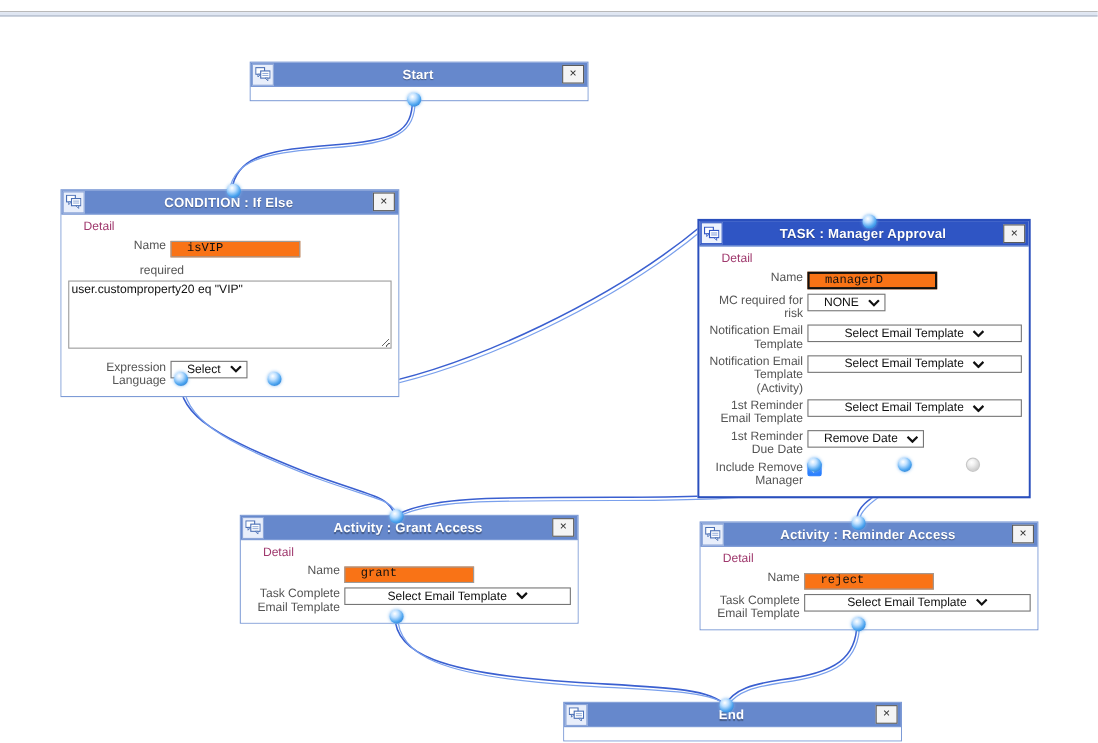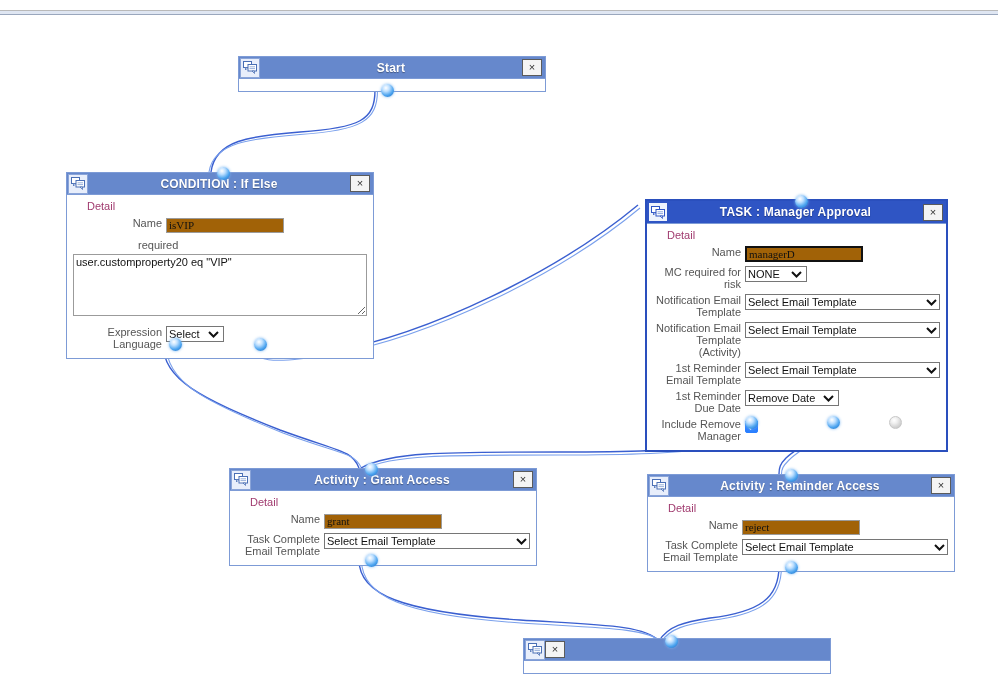--- a/index.html
+++ b/index.html
@@ -27,21 +27,20 @@
 
   
   #wires { position:absolute; left:0; top:0; width:998px; height:675px; }
 
   
   .node {
     position: absolute;
     background: #ffffff;
     border: 1px solid #7d9bd6;
     z-index: 5;
-    margin-left: 11px;
   }
   .node.selected { border: 2px solid #2a4fbd; }
 
   .node-header {
     position: relative;
     height: 22px;
     background: #6688cc;
     display: flex;
     align-items: center;
     border-bottom: 1px solid #7d9bd6;
@@ -99,43 +98,43 @@
     font-size: 11px;
     text-align: right;
     padding-top: 2px;
     padding-right: 4px;
     line-height: 12px;
     flex: 0 0 auto;
   }
   .frow .fld { flex: 1 1 auto; }
 
   input.txt {
-    font-family: Liberation Serif, serif;
+    font-family: Liberation Mono, monospace;
     font-size: 11px;
     height: 15px;
-    padding: 0 2px;
+    padding: 0 14px;
     border: 1px solid #9b9b9b;
-    background: #a16207;
+    background: #f97316;
     color: #111;
     width: 100%;
   }
   input.txt.sel { border: 2px solid #111; height: 16px; }
 
   .sel-box {
     font-family: "Liberation Sans", sans-serif;
     font-size: 11px;
     height: 16px;
     line-height: 14px;
     border: 1px solid #767676;
     background: #fff;
     color: #111;
-    padding: 0 2px;
+    padding: 0 14px;
     display: inline-flex;
     align-items: center;
-    justify-content: space-between;
+    justify-content: center;
     cursor: pointer;
     white-space: nowrap;
   }
   .sel-box .cap { overflow: hidden; }
   .sel-box .arr { margin-left: 8px; flex: 0 0 auto; display:flex; align-items:center; }
   .sel-box.wide { width: 100%; }
   .sel-box.auto { width: auto; padding-right: 4px; }
 
   textarea.ta {
     font-family: "Liberation Sans", sans-serif;
@@ -485,19 +484,20 @@
       <div class="hdr-icon">
         <svg width="14" height="13" viewBox="0 0 14 13">
           <rect x="0.5" y="0.5" width="8" height="6" fill="#ffffff" stroke="#4a6fb5"></rect>
           <path d="M2.5,6.5 L2.5,9 L5,6.5 Z" fill="#ffffff" stroke="#4a6fb5" stroke-width="0.8"></path>
           <rect x="5" y="3.5" width="8.5" height="6.5" fill="#ffffff" stroke="#4a6fb5"></rect>
           <path d="M11.5,10 L11.5,12.5 L9,10 Z" fill="#ffffff" stroke="#4a6fb5" stroke-width="0.8"></path>
           <line x1="6.5" y1="5.8" x2="12" y2="5.8" stroke="#6f8fcb" stroke-width="0.7"></line>
           <line x1="6.5" y1="7.6" x2="12" y2="7.6" stroke="#6f8fcb" stroke-width="0.7"></line>
         </svg>
       </div>
+      <div class="hdr-title">End</div>
       <div class="hdr-close">×</div>
     </div>
     <div class="node-body empty"></div>
     <div class="anchor blue" style="left:147px; top:2px;"></div>
   </div>
 
 </div>
 
 </body></html>

